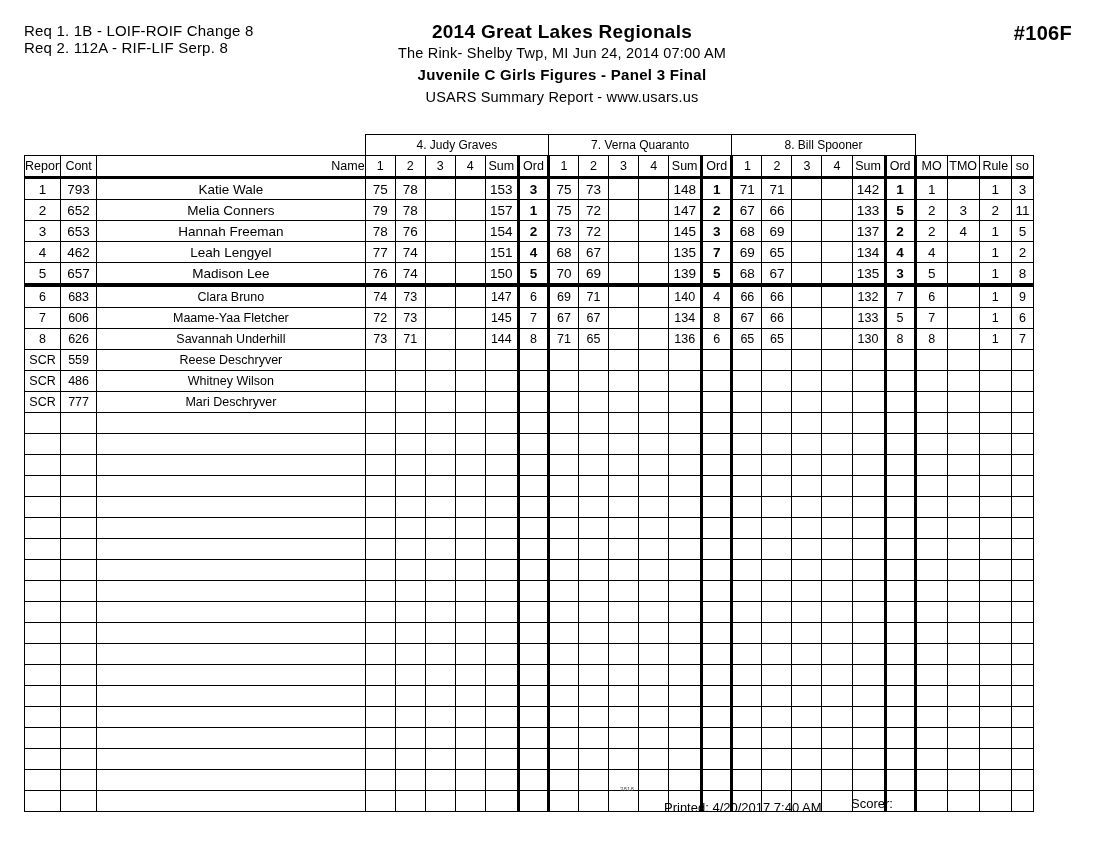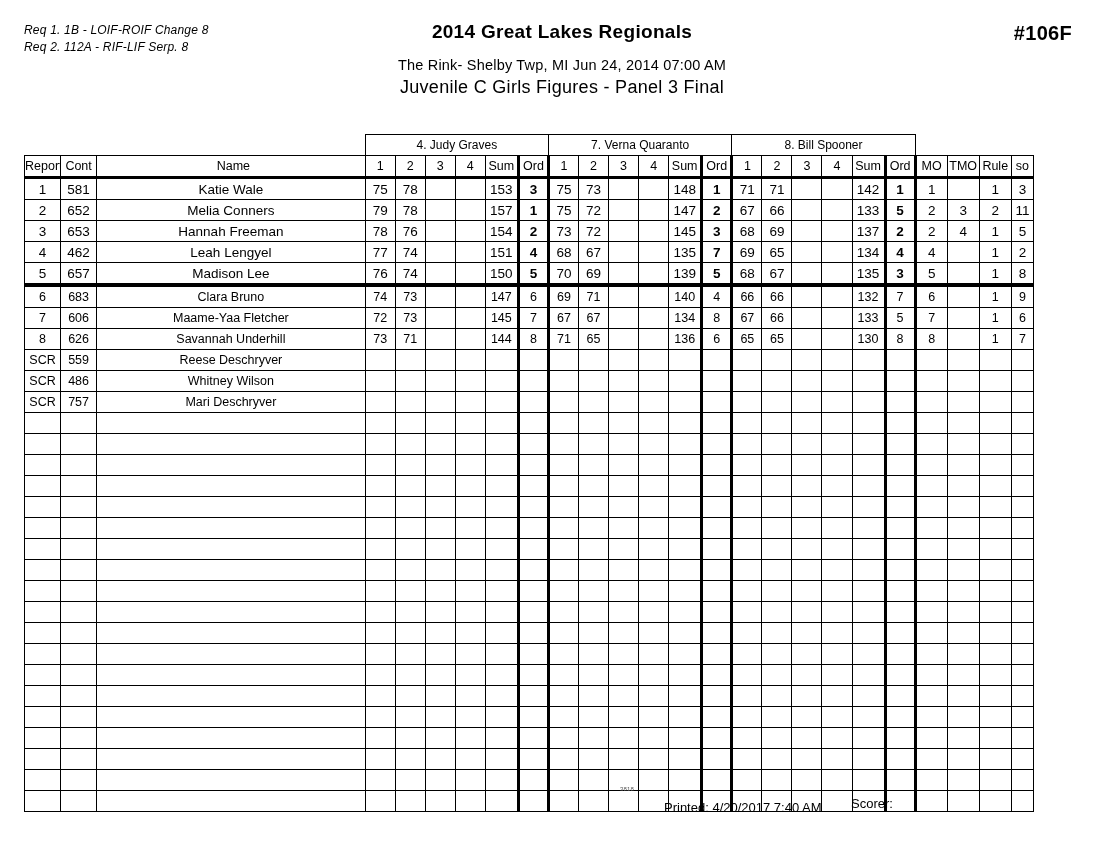--- a/index.html
+++ b/index.html
@@ -19,24 +19,23 @@
 
   
   .page-header {
     position: relative;
     height: 118px;
   }
   .req-block {
     position: absolute;
     left: 24px;
     top: 22px;
-    font-size: 12px;
+    font-size: 15px;
     line-height: 17px;
     white-space: nowrap;
-    font-style: italic;
   }
   .req-line { letter-spacing: 0.2px; }
 
   .title-block {
     position: absolute;
     left: 0;
     right: 0;
     top: 20px;
     text-align: center;
     padding-left: 24px;
@@ -44,25 +43,24 @@
   .title-main {
     font-size: 19px;
     font-weight: bold;
     letter-spacing: 0.3px;
     line-height: 23px;
   }
   .title-venue {
     font-size: 14.5px;
     line-height: 20px;
     letter-spacing: 0.2px;
-    margin-top: 12px;
   }
   .title-event {
-    font-size: 18px;
-    font-weight: normal;
+    font-size: 15px;
+    font-weight: bold;
     letter-spacing: 0.3px;
     line-height: 24px;
   }
   .title-org {
     font-size: 14.5px;
     line-height: 21px;
     letter-spacing: 0.2px;
   }
   .report-code {
     position: absolute;
@@ -105,21 +103,21 @@
   }
   .nogrid { border: none !important; }
   .judge-group { border: 1px solid #000 !important; }
 
   
   .col-head td {
     height: 22px;
     font-size: 12.5px;
   }
   .col-head td.lbl-left {
-    text-align: center;
+    text-align: right;
     padding-left: 5px;
   }
 
   
   .r td { height: 20px; }
   td.place, td.cont { text-align: center; }
   td.name {
     text-align: left;
     padding-left: 6px;
   }
@@ -176,20 +174,21 @@
 
   <div class="req-block">
     <div class="req-line">Req  1.  1B - LOIF-ROIF Change 8</div>
     <div class="req-line">Req  2.  112A - RIF-LIF Serp. 8</div>
   </div>
 
   <div class="title-block">
     <div class="title-main">2014  Great Lakes Regionals</div>
     <div class="title-venue">The Rink- Shelby Twp, MI  Jun 24, 2014  07:00 AM</div>
     <div class="title-event">Juvenile C Girls Figures  -  Panel 3 Final</div>
+    <div class="title-org">USARS Summary Report - www.usars.us</div>
   </div>
 
   <div class="report-code">#106F</div>
 </div>
 
 <div class="sheet">
   <table class="scores">
     <colgroup>
       <col style="width:36px">
         <col style="width:36px">
@@ -247,21 +246,21 @@
           <td class="">4</td>
           <td class="">Sum</td>
           <td class="thick-left thick-right">Ord</td>
           <td>MO</td>
           <td>TMO</td>
           <td>Rule</td>
           <td>so</td>
         </tr>
         <tr class="r top5">
           <td class="place">1</td>
-          <td class="cont">581</td>
+          <td class="cont">793</td>
           <td class="name">Katie Wale</td>
           <td class="">75</td>
           <td class="">78</td>
           <td class=""></td>
           <td class=""></td>
           <td class="">153</td>
           <td class="ord thick-left thick-right">3</td>
           <td class="">75</td>
           <td class="">73</td>
           <td class=""></td>
@@ -517,21 +516,21 @@
           <td class=""></td>
           <td class=""></td>
           <td class="ord thick-left thick-right"></td>
           <td></td>
           <td></td>
           <td></td>
           <td></td>
         </tr>
         <tr class="r">
           <td class="place">SCR</td>
-          <td class="cont">757</td>
+          <td class="cont">777</td>
           <td class="name">Mari Deschryver</td>
           <td class=""></td>
           <td class=""></td>
           <td class=""></td>
           <td class=""></td>
           <td class=""></td>
           <td class="ord thick-left thick-right"></td>
           <td class=""></td>
           <td class=""></td>
           <td class=""></td>

